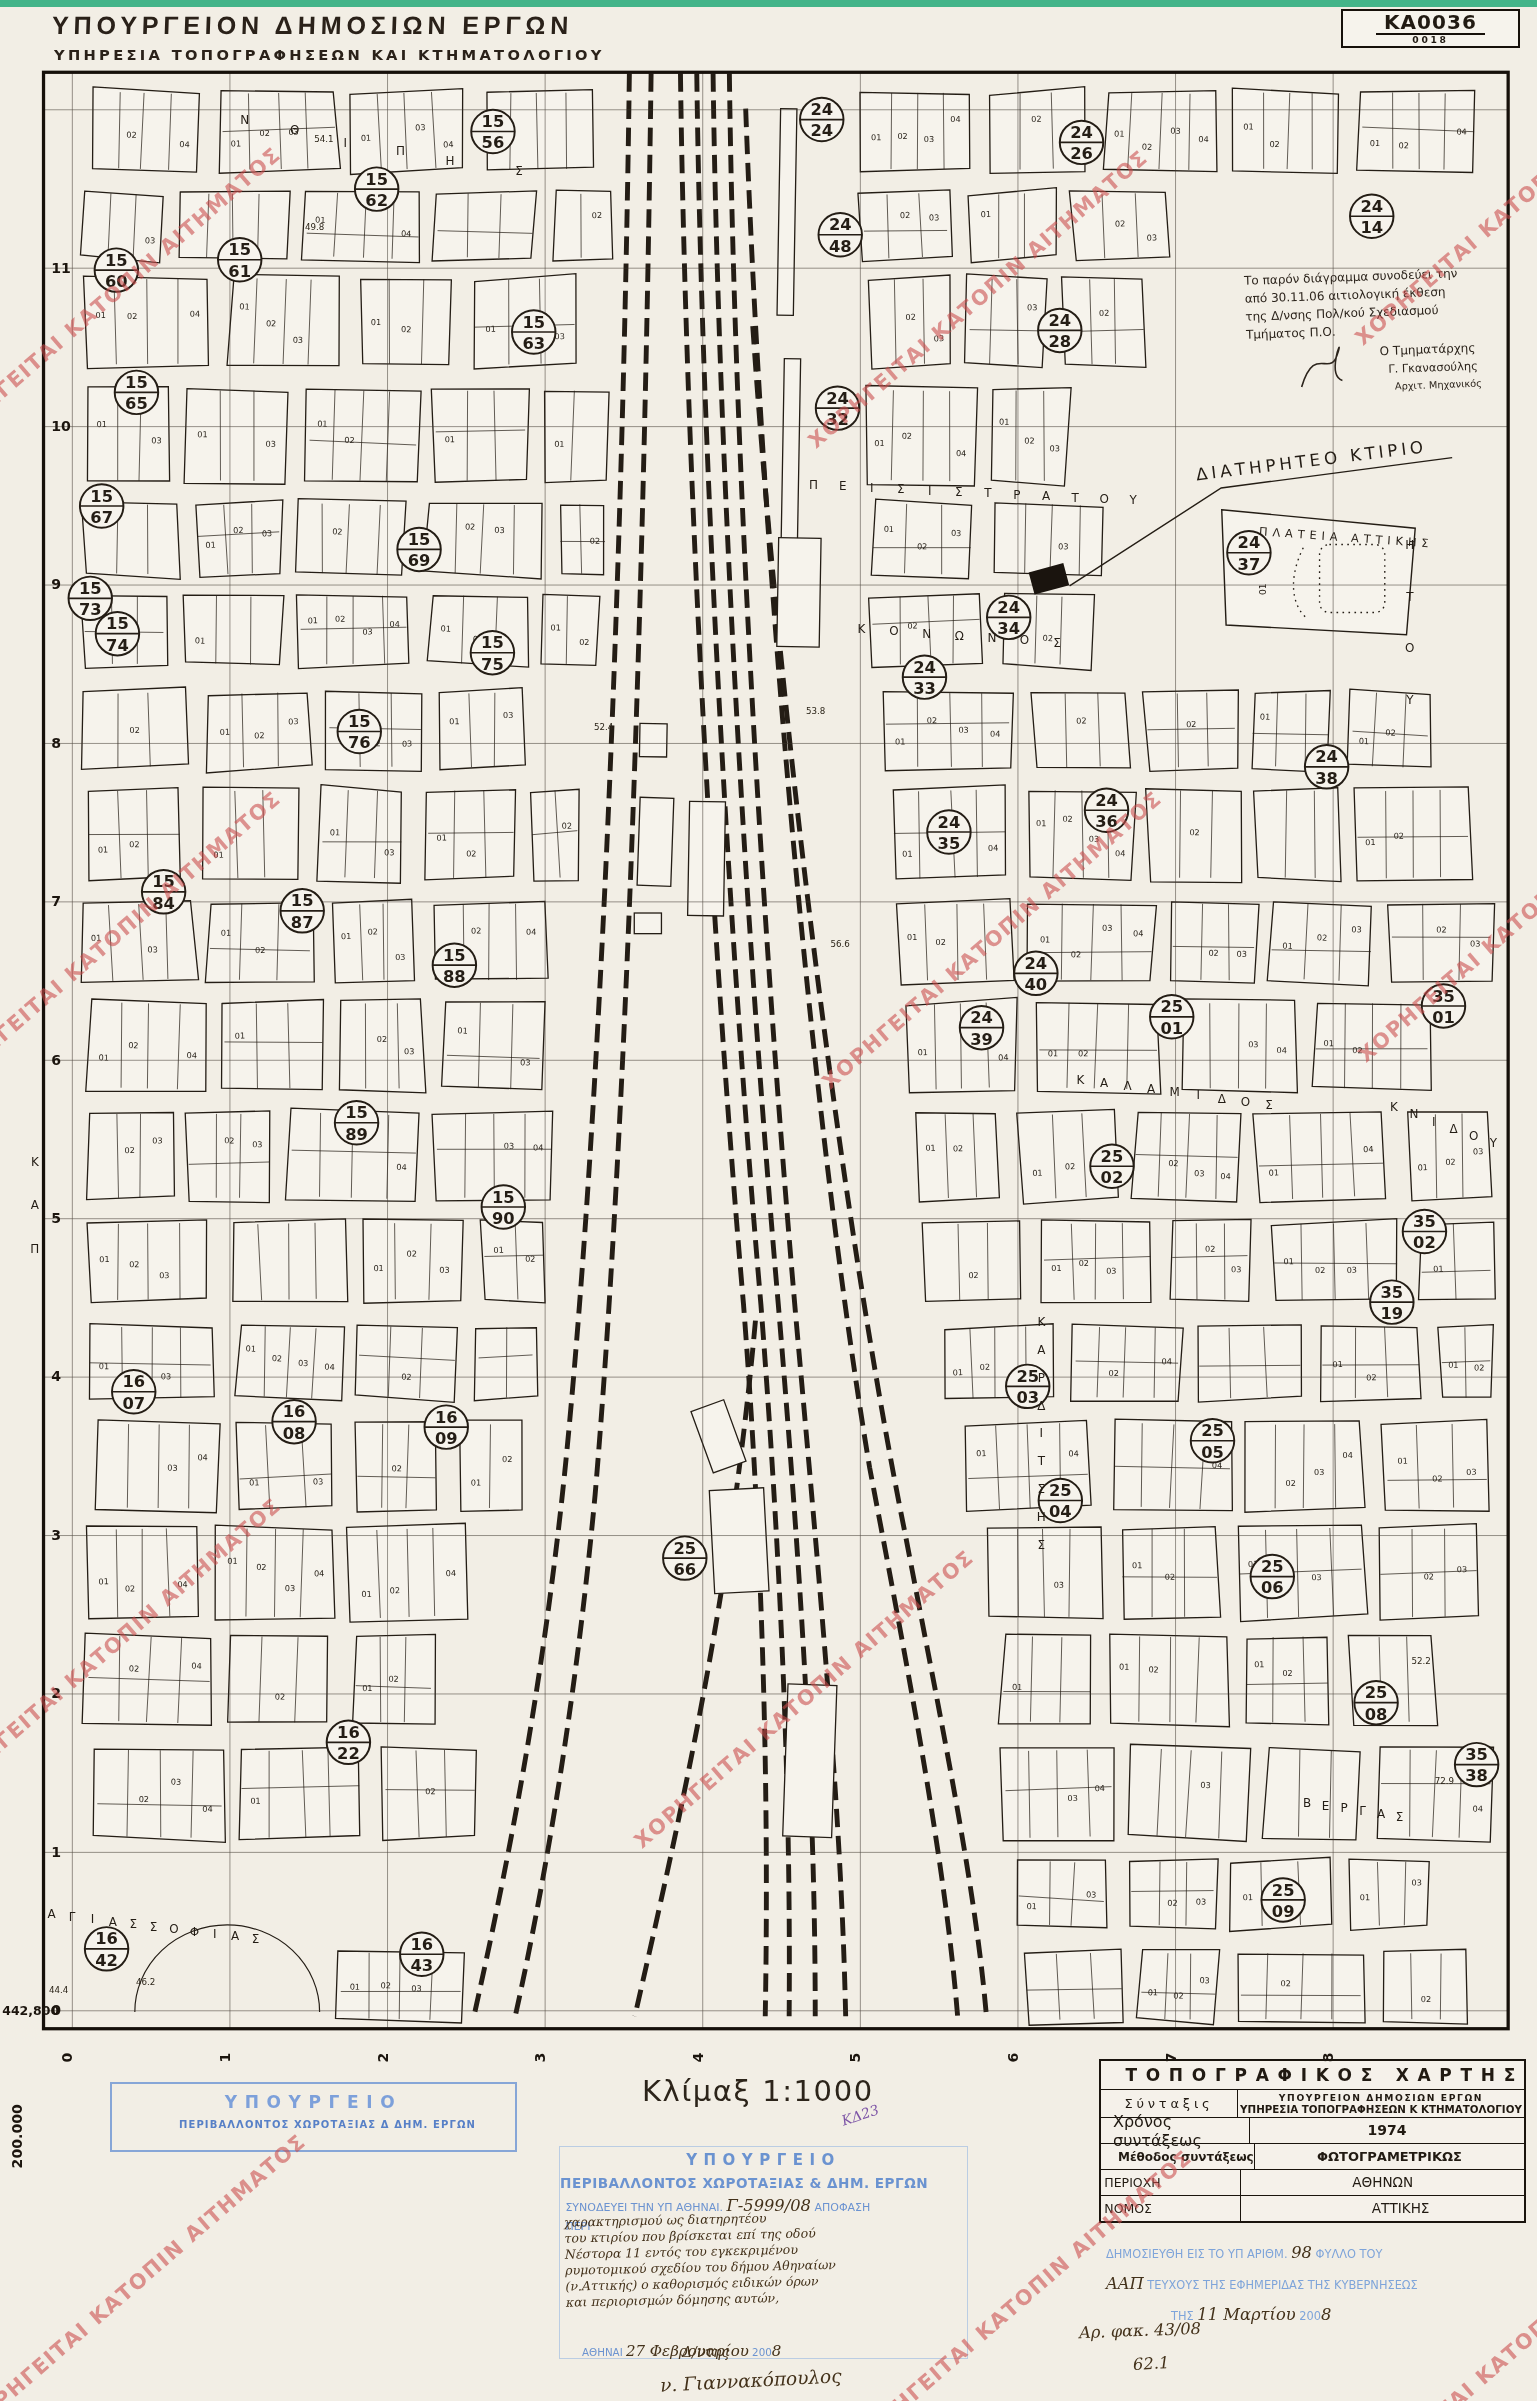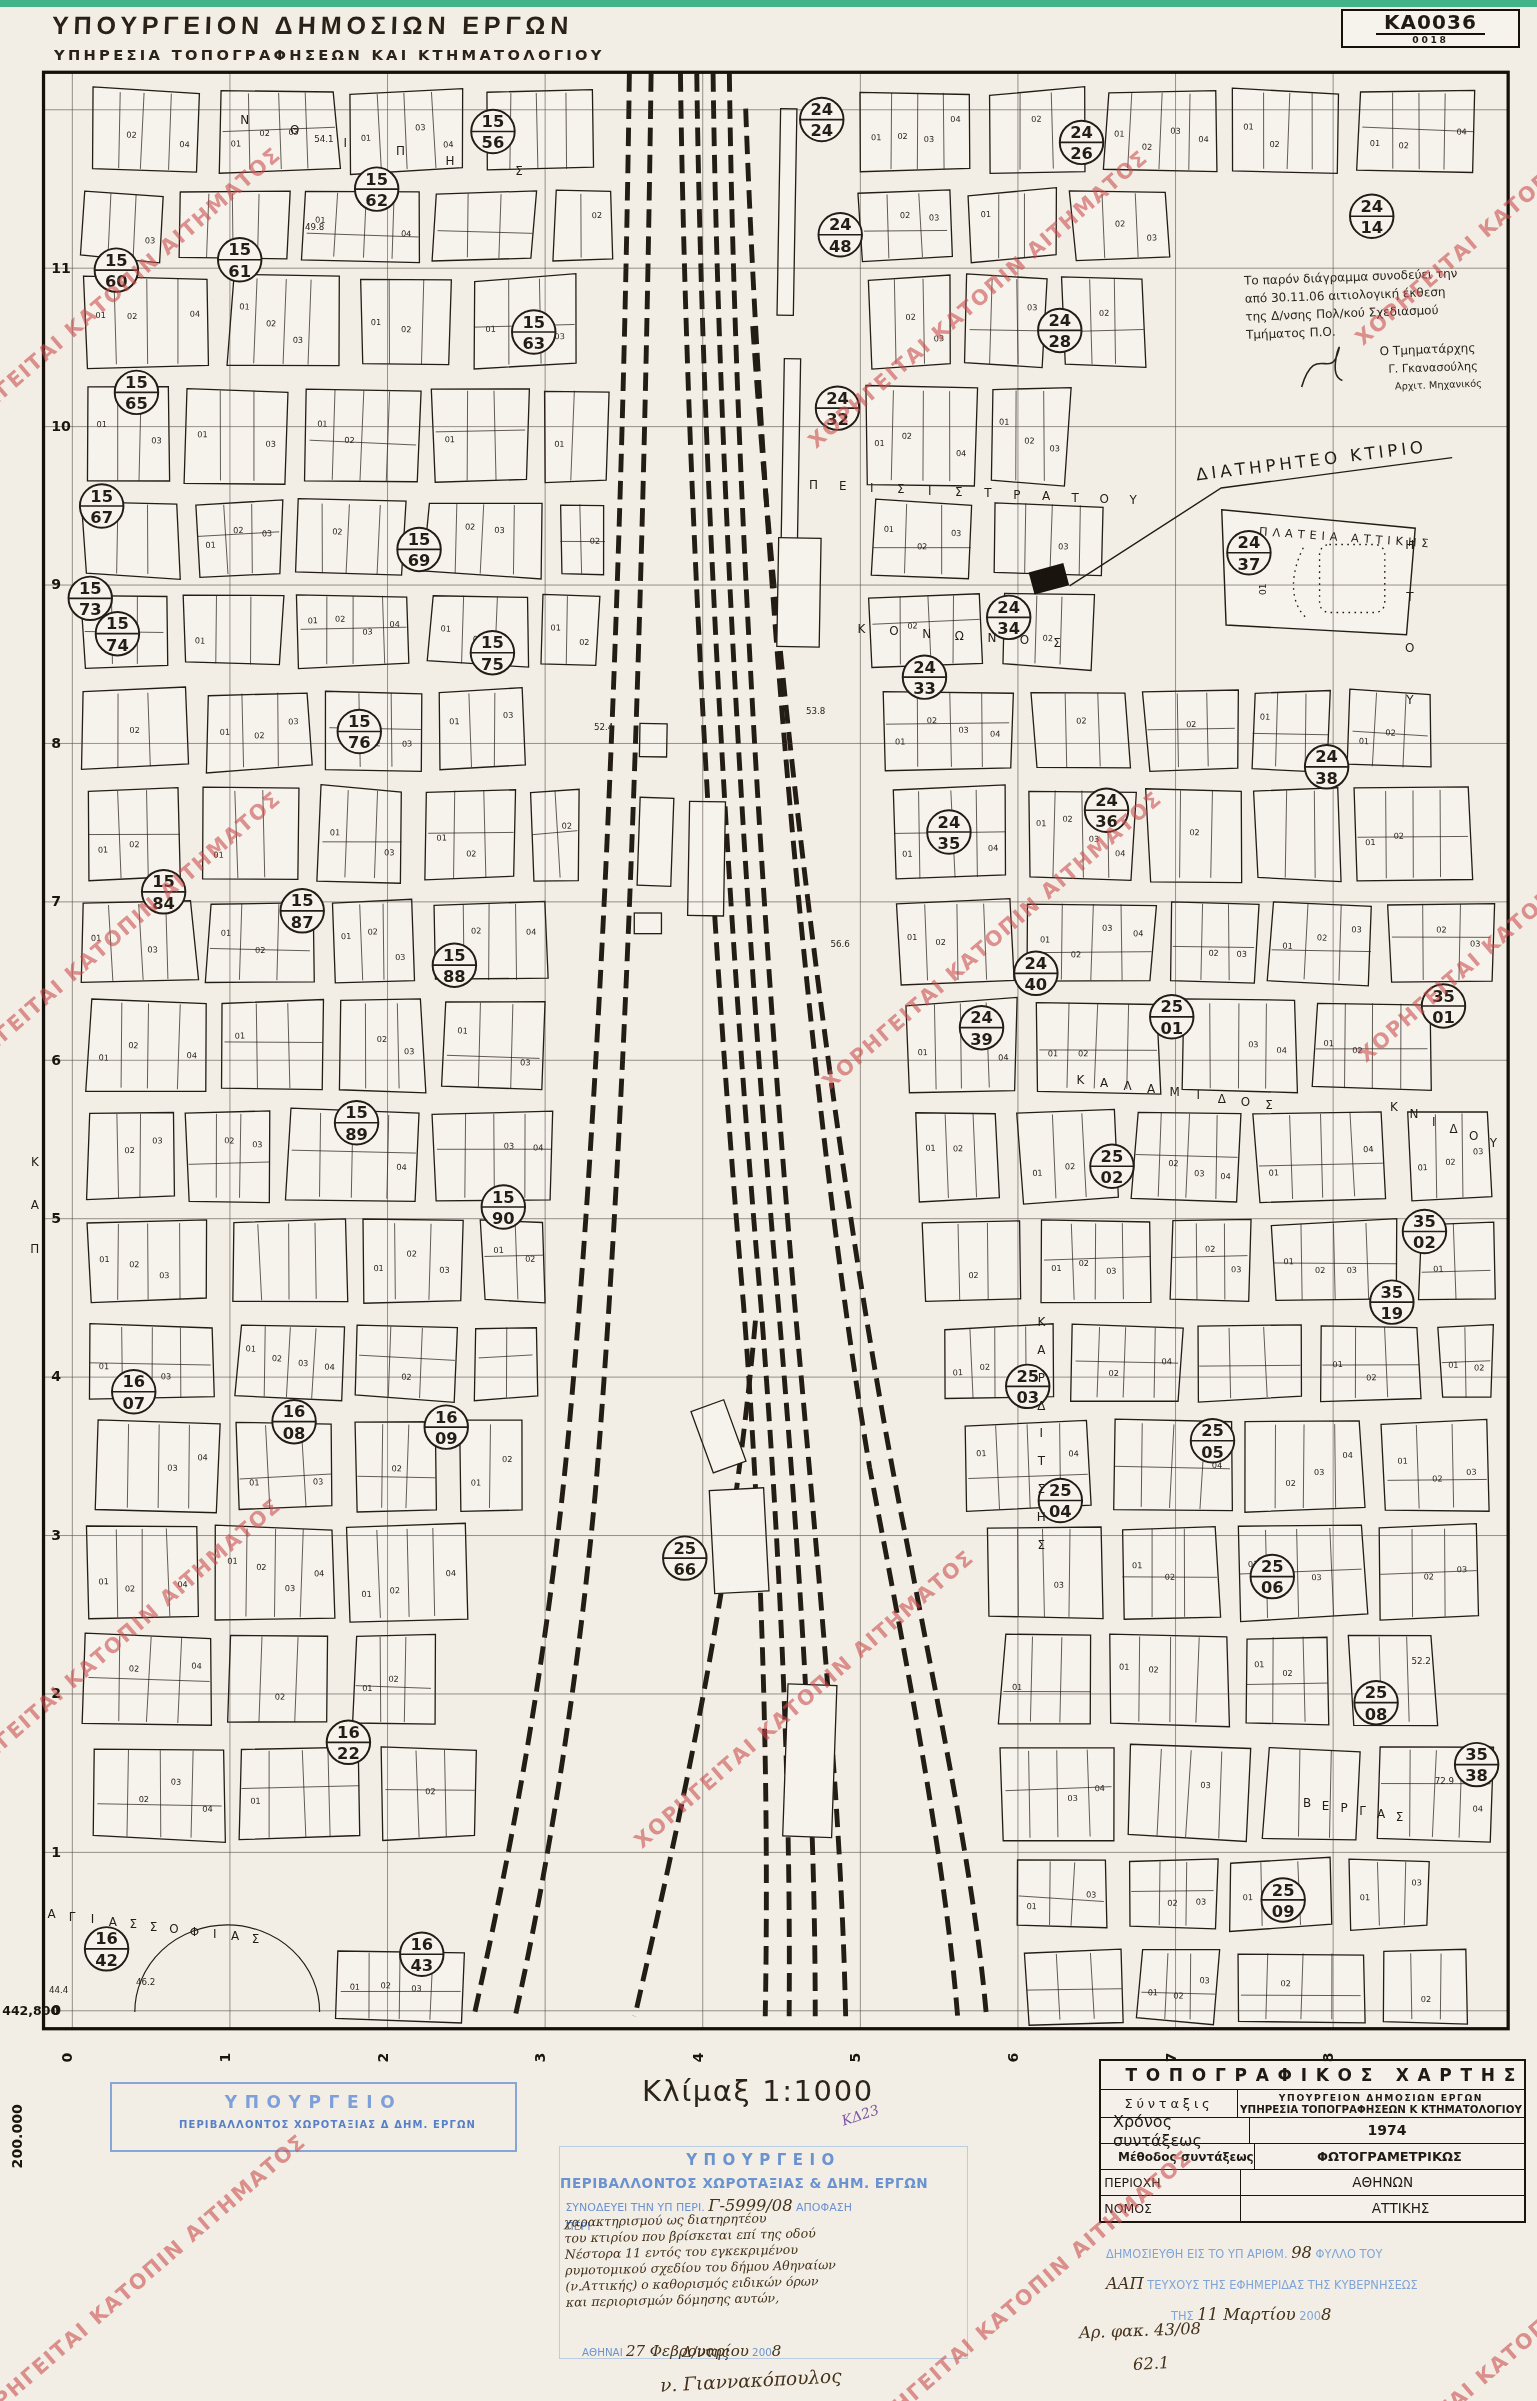--- a/index.html
+++ b/index.html
@@ -1688,21 +1688,21 @@
 
   <div class="abs leftstamp">
     <div class="l1">ΥΠΟΥΡΓΕΙΟ</div>
     <div class="l2">ΠΕΡΙΒΑΛΛΟΝΤΟΣ ΧΩΡΟΤΑΞΙΑΣ Δ ΔΗΜ. ΕΡΓΩΝ</div>
   </div>
 
   <div class="abs cstamp bluestamp">
     <div class="c1">ΥΠΟΥΡΓΕΙΟ</div>
     <div class="c2">ΠΕΡΙΒΑΛΛΟΝΤΟΣ ΧΩΡΟΤΑΞΙΑΣ &amp; ΔΗΜ. ΕΡΓΩΝ</div>
     <div class="crow">
-      <span>ΣΥΝΟΔΕΥΕΙ ΤΗΝ ΥΠ ΠΕΡΙ.</span>
+      <span>ΣΥΝΟΔΕΥΕΙ ΤΗΝ ΥΠ ΑΘΗΝΑΙ.</span>
       <span class="hand big">Γ-5999/08</span>
       <span>ΑΠΟΦΑΣΗ</span>
     </div>
     <div class="crow">ΠΕΡΙ</div>
   </div>
   <div class="handpar">
     <div>χαρακτηρισμού ως διατηρητέου</div>
     <div>του κτιρίου που βρίσκεται επί της οδού</div>
     <div>Νέστορα 11 εντός του εγκεκριμένου</div>
     <div>ρυμοτομικού σχεδίου του δήμου Αθηναίων</div>

